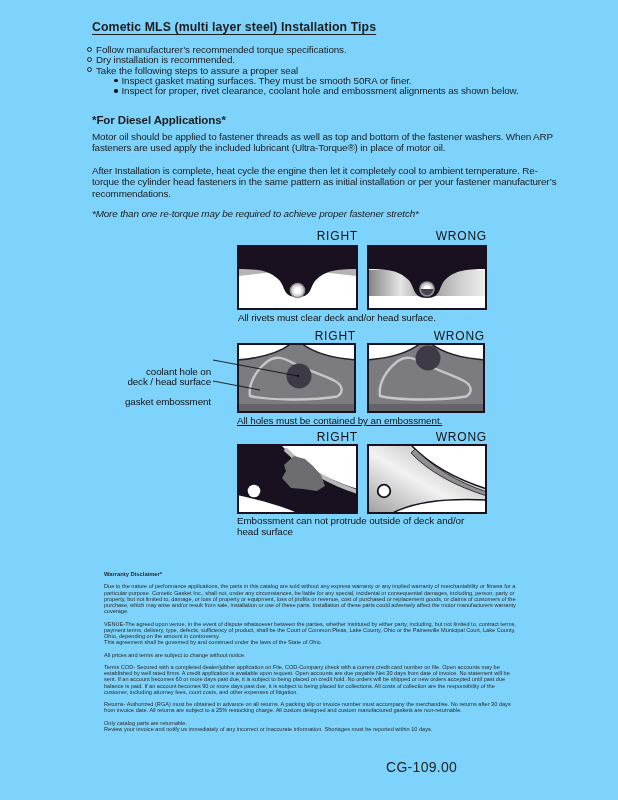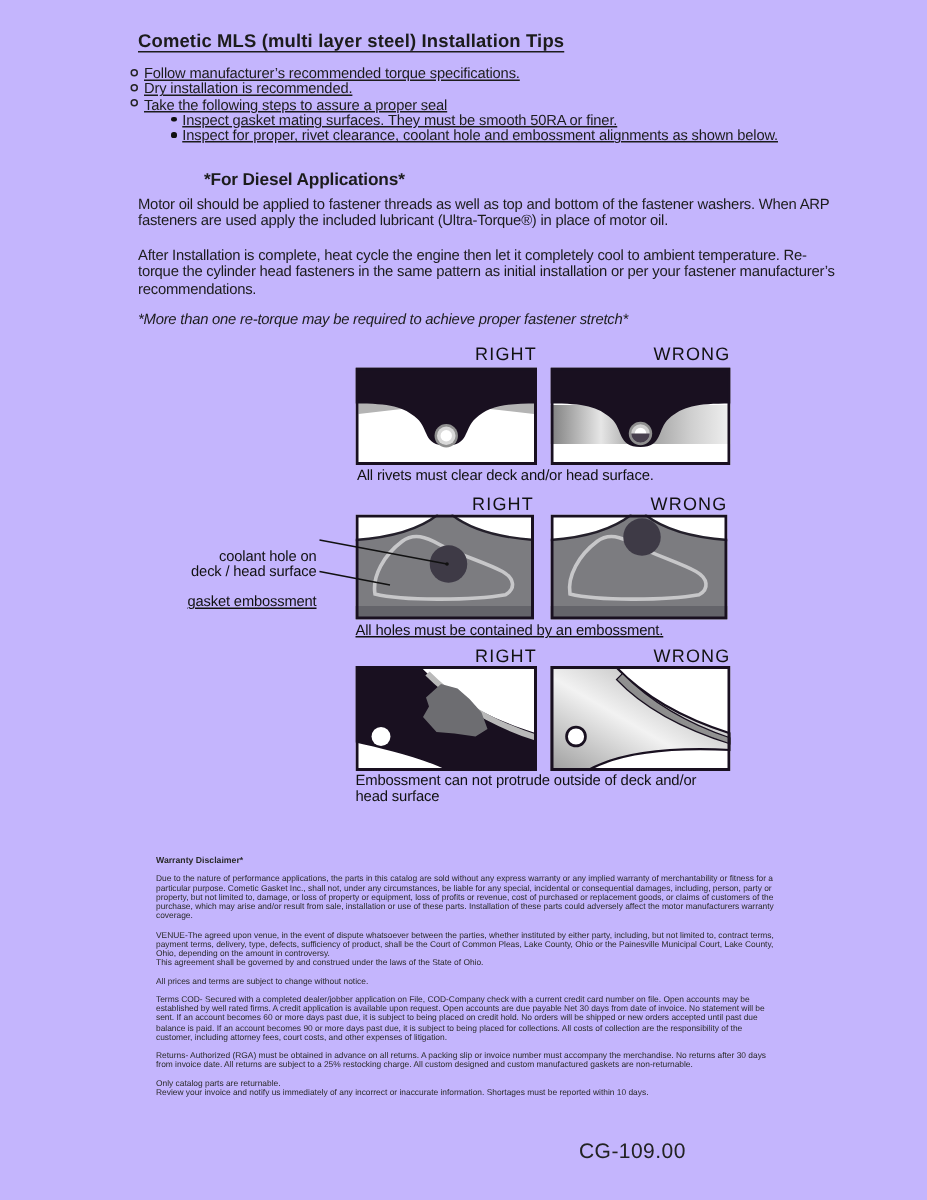--- a/index.html
+++ b/index.html
@@ -1,27 +1,27 @@
 <!DOCTYPE html>
 <html><head>
 <meta charset="utf-8">
 <style>
   html,body{margin:0;padding:0;background:#ffffff;}
-  .page{position:relative;width:618px;height:800px;background:#c4b5fd;
+  .page{position:relative;width:618px;height:800px;background:#7dd3fc;
         font-family:"Liberation Sans",sans-serif;color:#1c1c1c;overflow:hidden;}
   .abs{position:absolute;}
   .title{left:92px;top:20px;font-size:12.3px;font-weight:bold;letter-spacing:.1px;
          text-decoration:underline;text-decoration-thickness:1.3px;text-underline-offset:2.5px;}
   .tips{left:87px;top:45px;font-size:9.8px;line-height:10.3px;letter-spacing:-.1px;}
-  .tip{white-space:nowrap;text-decoration:underline;}
+  .tip{white-space:nowrap;}
   .tip.sub{padding-left:27px;}
   .mk{display:inline-block;vertical-align:1.5px;margin-right:4px;}
   .mk.o{width:3px;height:3px;border:1px solid #222;border-radius:50%;}
   .mk.f{width:3.5px;height:3.5px;background:#111;border-radius:50%;}
-  .h2{left:92px;top:114px;font-size:11.5px;font-weight:bold;letter-spacing:-.1px;margin-left:44px;}
+  .h2{left:92px;top:114px;font-size:11.5px;font-weight:bold;letter-spacing:-.1px;}
   .para{left:92px;width:472px;font-size:9.9px;line-height:11.3px;letter-spacing:-.15px;}
   .p1{top:131px;} .p2{top:165px;} .note{top:208px;font-style:italic;}
   .fig-label{position:absolute;font-size:12px;letter-spacing:.8px;text-align:right;color:#111;}
   .panel{position:absolute;}
   .panel svg{display:block;width:100%;height:100%;}
   .cap{position:absolute;font-size:9.9px;letter-spacing:-.1px;color:#111;}
   .cap3{width:228px;line-height:10.8px;}
   .side-label{position:absolute;width:112px;text-align:right;font-size:9.8px;
               line-height:10px;letter-spacing:-.1px;color:#111;margin-top:24px;}
   .leaders{position:absolute;left:112px;top:340px;width:195px;height:60px;z-index:5;}
@@ -91,21 +91,21 @@
 
   <div class="cap" style="left:238px;top:312px;">All rivets must clear deck and/or head surface.</div>
 
   <div class="fig-label" style="left:237px;top:329px;width:119px;">RIGHT</div>
   <div class="fig-label" style="left:367px;top:329px;width:118px;">WRONG</div>
 
   <div class="side-label" style="left:99px;top:343px;">
     <div>coolant hole on</div>
     <div>deck / head surface</div>
   </div>
-  <div class="side-label" style="left:99px;top:373px;text-decoration:underline;">gasket embossment</div>
+  <div class="side-label" style="left:99px;top:373px;">gasket embossment</div>
 
   <svg class="leaders" viewBox="0 0 195 60">
     <line x1="101" y1="20" x2="186" y2="36" stroke="#111" stroke-width="0.9"></line>
     <circle cx="186" cy="36" r="1.2" fill="#111"></circle>
     <line x1="101" y1="41" x2="148" y2="50" stroke="#111" stroke-width="0.9"></line>
   </svg>
 
   <div class="panel" style="left:237px;top:343px;width:119px;height:70px;">
     <svg viewBox="0 0 119 70" preserveAspectRatio="none">
       <rect width="119" height="70" fill="#ffffff"></rect>

